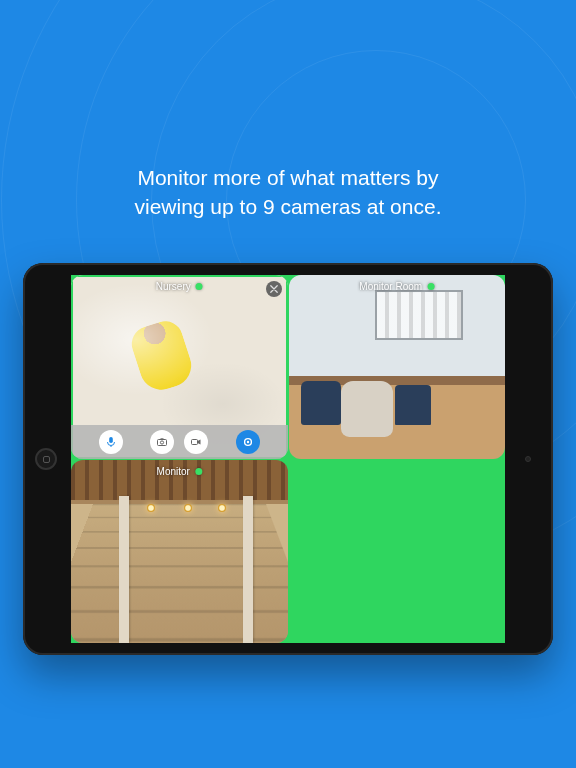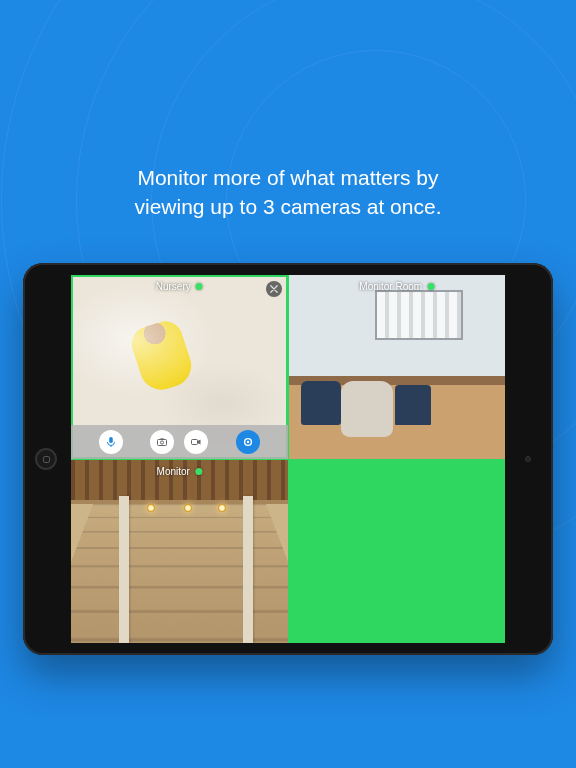--- a/index.html
+++ b/index.html
@@ -53,21 +53,21 @@
   }
   .screen {
     position: absolute; left: 48px; right: 48px; top: 12px; bottom: 12px;
     background: #000; overflow: hidden;
   }
   .grid {
     display: grid; grid-template-columns: 1fr 1fr; grid-template-rows: 1fr 1fr;
     width: 100%; height: 100%; gap: 1px; background: #2fd65f;
   }
   .feed {
-    position: relative; overflow: hidden;
+    position: relative; overflow: hidden; border-radius: 12px;
   }
   .feed-label {
     position: absolute; top: 6px; left: 50%; transform: translateX(-50%);
     display: flex; align-items: center; gap: 5px;
     font-size: 10px; color: #fff; text-shadow: 0 0 3px rgba(0,0,0,0.7);
     z-index: 10;
   }
   .status-dot {
     width: 7px; height: 7px; border-radius: 50%; background: #39e065;
     box-shadow: 0 0 3px rgba(0,0,0,0.4);
@@ -189,21 +189,21 @@
 
 <div class="bg-circles">
   <div class="c1"></div>
     <div class="c2"></div>
     <div class="c3"></div>
     <div class="c4"></div>
 </div>
 
 <div class="headline">
   <span>Monitor more of what matters by</span><br>
-  <span>viewing up to 3 cameras at once.</span>
+  <span>viewing up to 9 cameras at once.</span>
 </div>
 
 <div class="tablet">
   <div class="home-button">
       <span></span>
     </div>
   <div class="camera-dot"></div>
 
   <div class="screen">
     <div class="grid">

